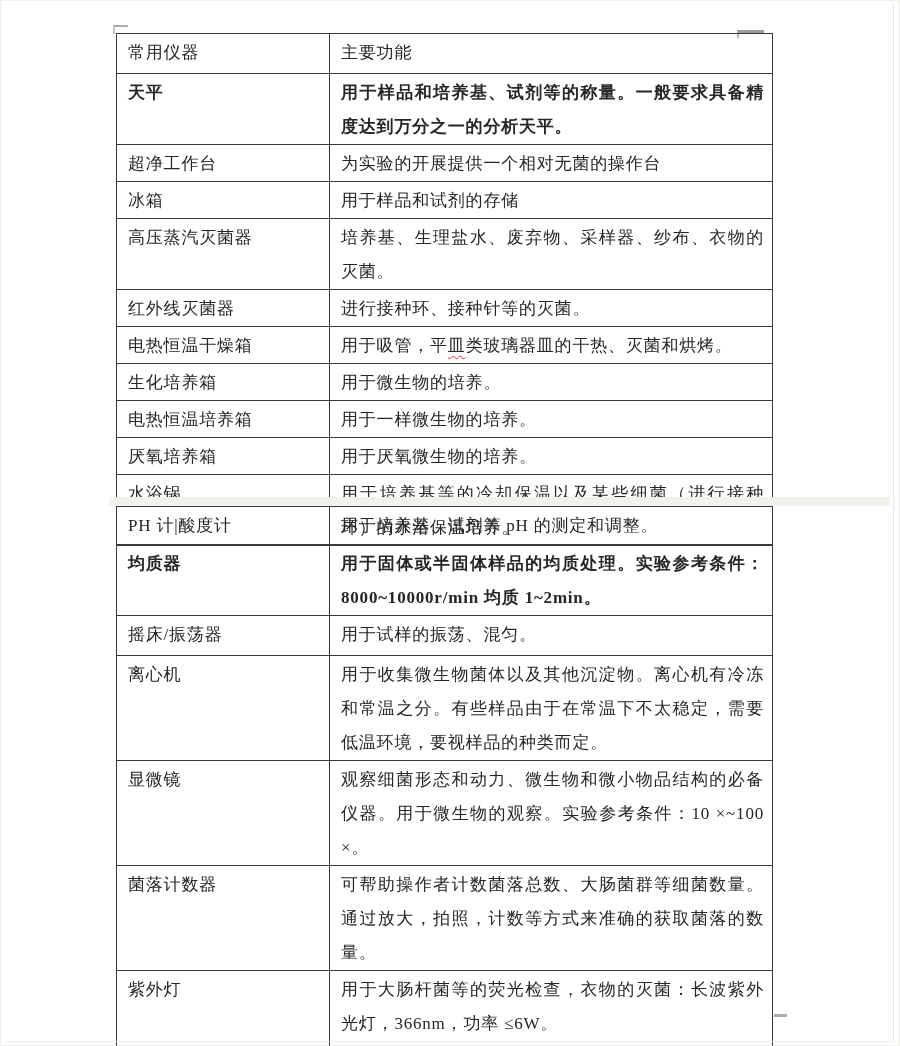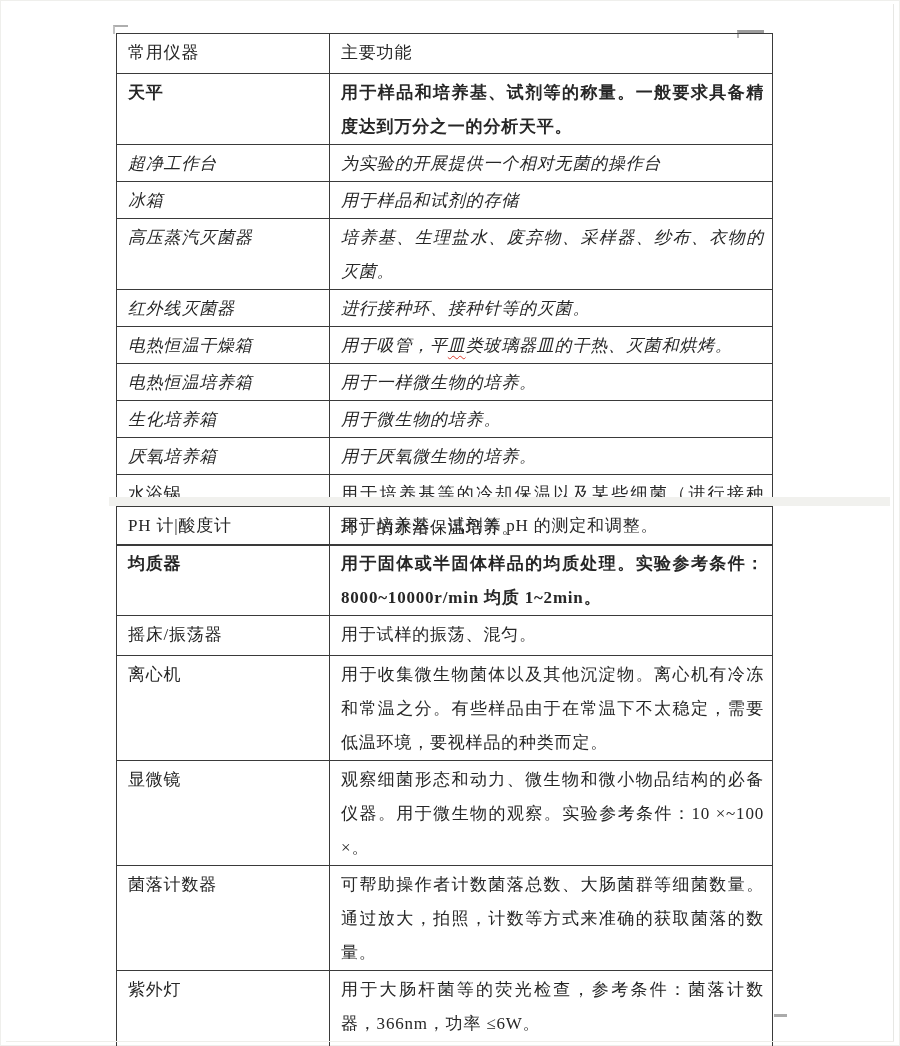--- a/index.html
+++ b/index.html
@@ -29,21 +29,21 @@
     border:1px solid #3a3a3a;
     vertical-align:top;
     padding:2px 8px 0 11px;
     line-height:34px;
     text-align:justify;
     text-justify:inter-character;
     overflow:hidden;
   }
   td.c1{width:193px;}
   
-  tr.h35{height:35px;font-style:italic;}  tr.h38{height:38px;}  tr.h40{height:40px;}
+  tr.h35{height:35px;}  tr.h38{height:38px;}  tr.h40{height:40px;}
   tr.h41{height:41px;}  tr.h69{height:69px;font-weight:bold;}  tr.h71{height:71px;}
   tr.h73{height:56px;}  tr.h74{height:74px;padding-left:20px;}  tr.h103{height:103px;}
   
   .wavy{
     text-decoration-line:underline;
     text-decoration-style:wavy;
     text-decoration-color:#d93a2b;
     text-decoration-thickness:1px;
     text-underline-offset:4px;
   }
@@ -117,26 +117,26 @@
     </tr>
     <tr class="h35">
       <td class="c1">红外线灭菌器</td>
       <td class="c2">进行接种环、接种针等的灭菌。</td>
     </tr>
     <tr class="h35">
       <td class="c1">电热恒温干燥箱</td>
       <td class="c2"><span>用于吸管，平</span><span class="wavy">皿</span><span>类玻璃器皿的干热、灭菌和烘烤。</span></td>
     </tr>
     <tr class="h35">
+      <td class="c1">生化培养箱</td>
+      <td class="c2">用于微生物的培养。</td>
+    </tr>
+    <tr class="h35">
       <td class="c1">电热恒温培养箱</td>
       <td class="c2">用于一样微生物的培养。</td>
-    </tr>
-    <tr class="h35">
-      <td class="c1">生化培养箱</td>
-      <td class="c2">用于微生物的培养。</td>
     </tr>
     <tr class="h35">
       <td class="c1">厌氧培养箱</td>
       <td class="c2">用于厌氧微生物的培养。</td>
     </tr>
     <tr class="h73">
       <td class="c1">水浴锅</td>
       <td class="c2">用于培养基等的冷却保温以及某些细菌（进行接种环）的水浴保温培养。</td>
     </tr>
   </tbody>
@@ -165,21 +165,21 @@
     <tr class="h74">
       <td class="c1">显微镜</td>
       <td class="c2">观察细菌形态和动力、微生物和微小物品结构的必备仪器。用于微生物的观察。实验参考条件：10 ×~100 ×。</td>
     </tr>
     <tr class="h71">
       <td class="c1">菌落计数器</td>
       <td class="c2">可帮助操作者计数菌落总数、大肠菌群等细菌数量。通过放大，拍照，计数等方式来准确的获取菌落的数量。</td>
     </tr>
     <tr class="h71">
       <td class="c1">紫外灯</td>
-      <td class="c2">用于大肠杆菌等的荧光检查，参考条件：菌落计数器，366nm，功率 ≤6W。</td>
+      <td class="c2">用于大肠杆菌等的荧光检查，衣物的灭菌：长波紫外光灯，366nm，功率 ≤6W。</td>
     </tr>
     <tr class="h41">
       <td class="c1">电炉</td>
       <td class="c2">用于培养基、试剂等的溶解、加热。</td>
     </tr>
   </tbody>
     </table>
 
   <div class="resize-br"></div>
   <div class="edge-right"></div>

